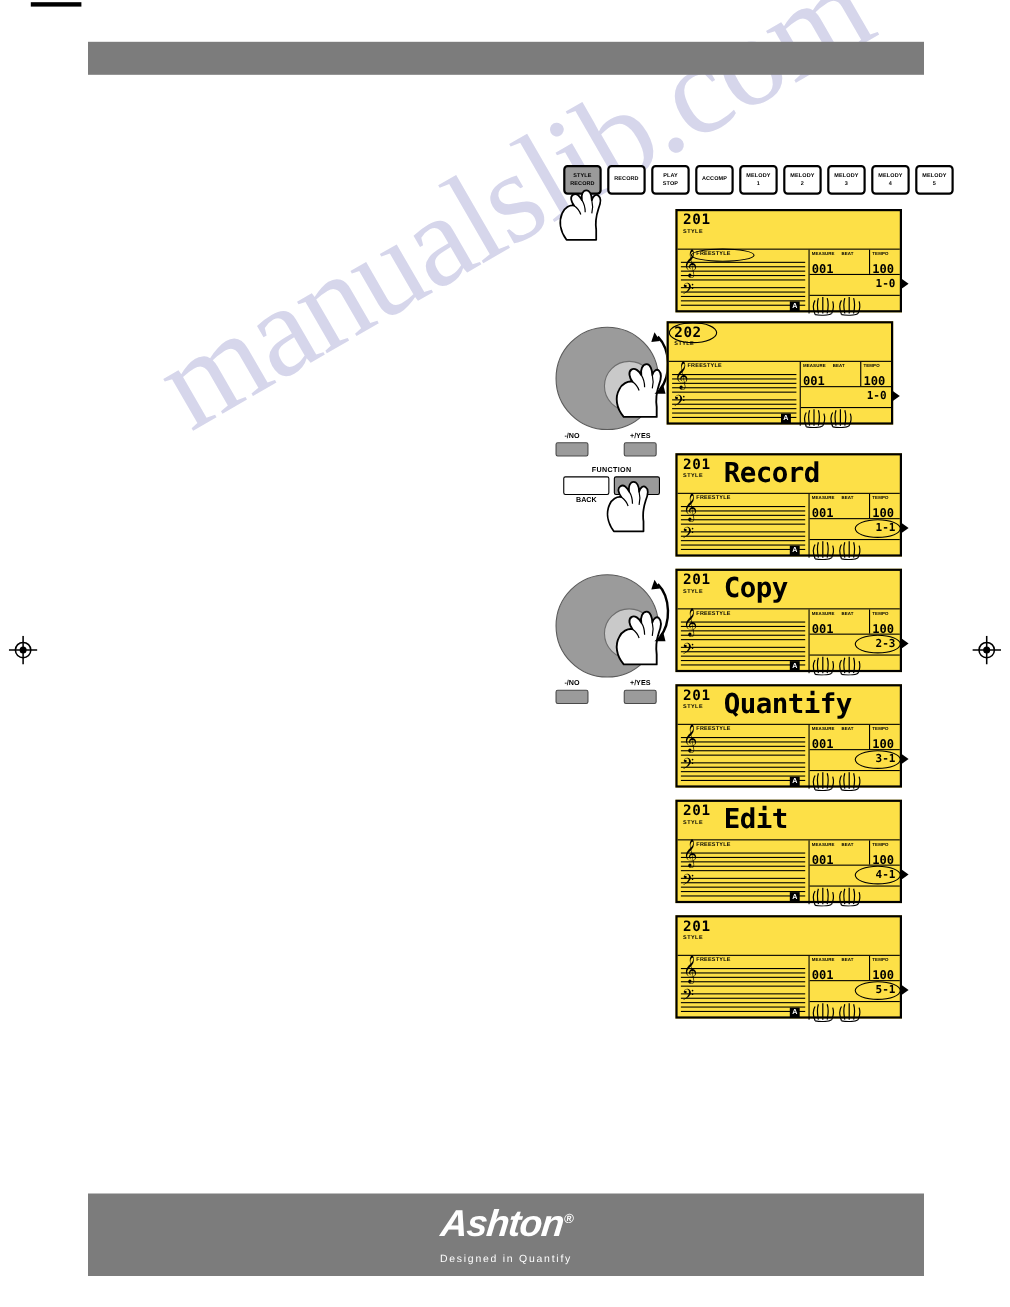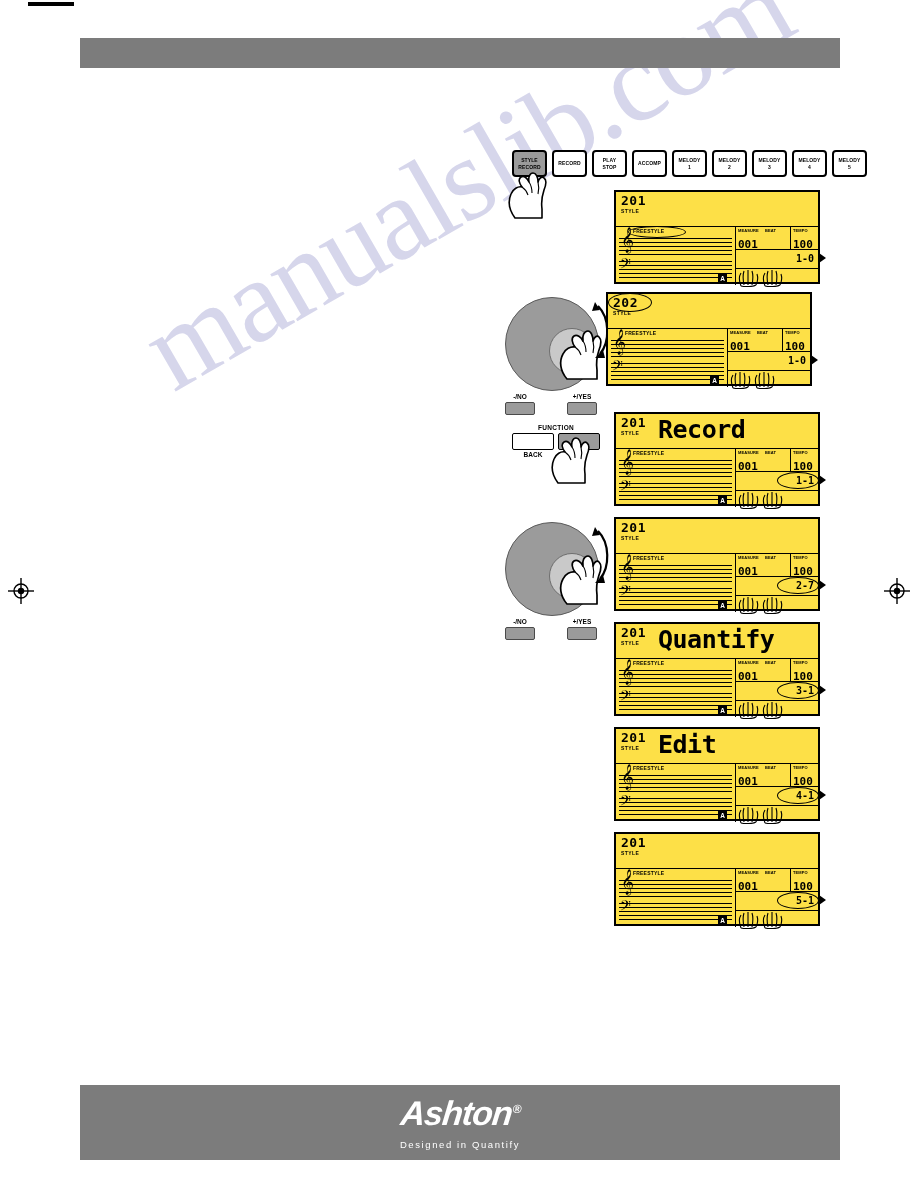--- a/index.html
+++ b/index.html
@@ -551,20 +551,21 @@
           <div class="lcd-arrow"></div>
         </div>
       </div>
     </div>
     <div class="lcd" style="left: 614px; top: 517px;">
       <div class="lcd-top">
         <div class="lcd-num-box">
           <div class="lcd-num">201</div>
           <div class="lcd-num-sub">STYLE</div>
         </div>
+        <div class="lcd-title">Copy</div>
       </div>
       <div class="lcd-body">
         <div class="lcd-staff">
           <div class="freestyle-tag">FREESTYLE</div>
           <div class="clef clef-treble">𝄞</div>
           <div class="clef clef-bass">𝄢</div>
           <div class="staff-lines" style="top:11px;">
             <div class="staff-line"></div>
             <div class="staff-line"></div>
             <div class="staff-line"></div>
@@ -581,21 +582,21 @@
           <div class="part-a">A</div>
         </div>
         <div class="lcd-right">
           <div class="lcd-right-top">
             <div class="mb-cell"><span class="mb-cap">MEASURE</span><span class="mb-val">001</span></div>
             <div class="mb-cell"><span class="mb-cap">BEAT</span><span class="mb-val"></span></div>
             <div class="mb-cell tempo-cell"><span class="mb-cap">TEMPO</span><span class="mb-val">100</span></div>
           </div>
           <div class="lcd-right-mid">
             <div class="bank-oval"></div>
-            <div class="bank-val">2-7</div>
+            <div class="bank-val">2-3</div>
           </div>
           <div class="lcd-right-bot">
             <div class="hands">
               <svg width="22" height="19" viewBox="0 0 22 19">
                 <g fill="none" stroke="#000" stroke-width="1.1">
                   <path d="M3 18 C1 13 1 8 3 5"></path>
                   <path d="M6 17 C5 12 5 6 6 3"></path>
                   <path d="M10 17 C10 11 10 5 10 2"></path>
                   <path d="M14 17 C15 12 15 6 14 3"></path>
                   <path d="M18 17 C20 13 20 9 19 6"></path>

